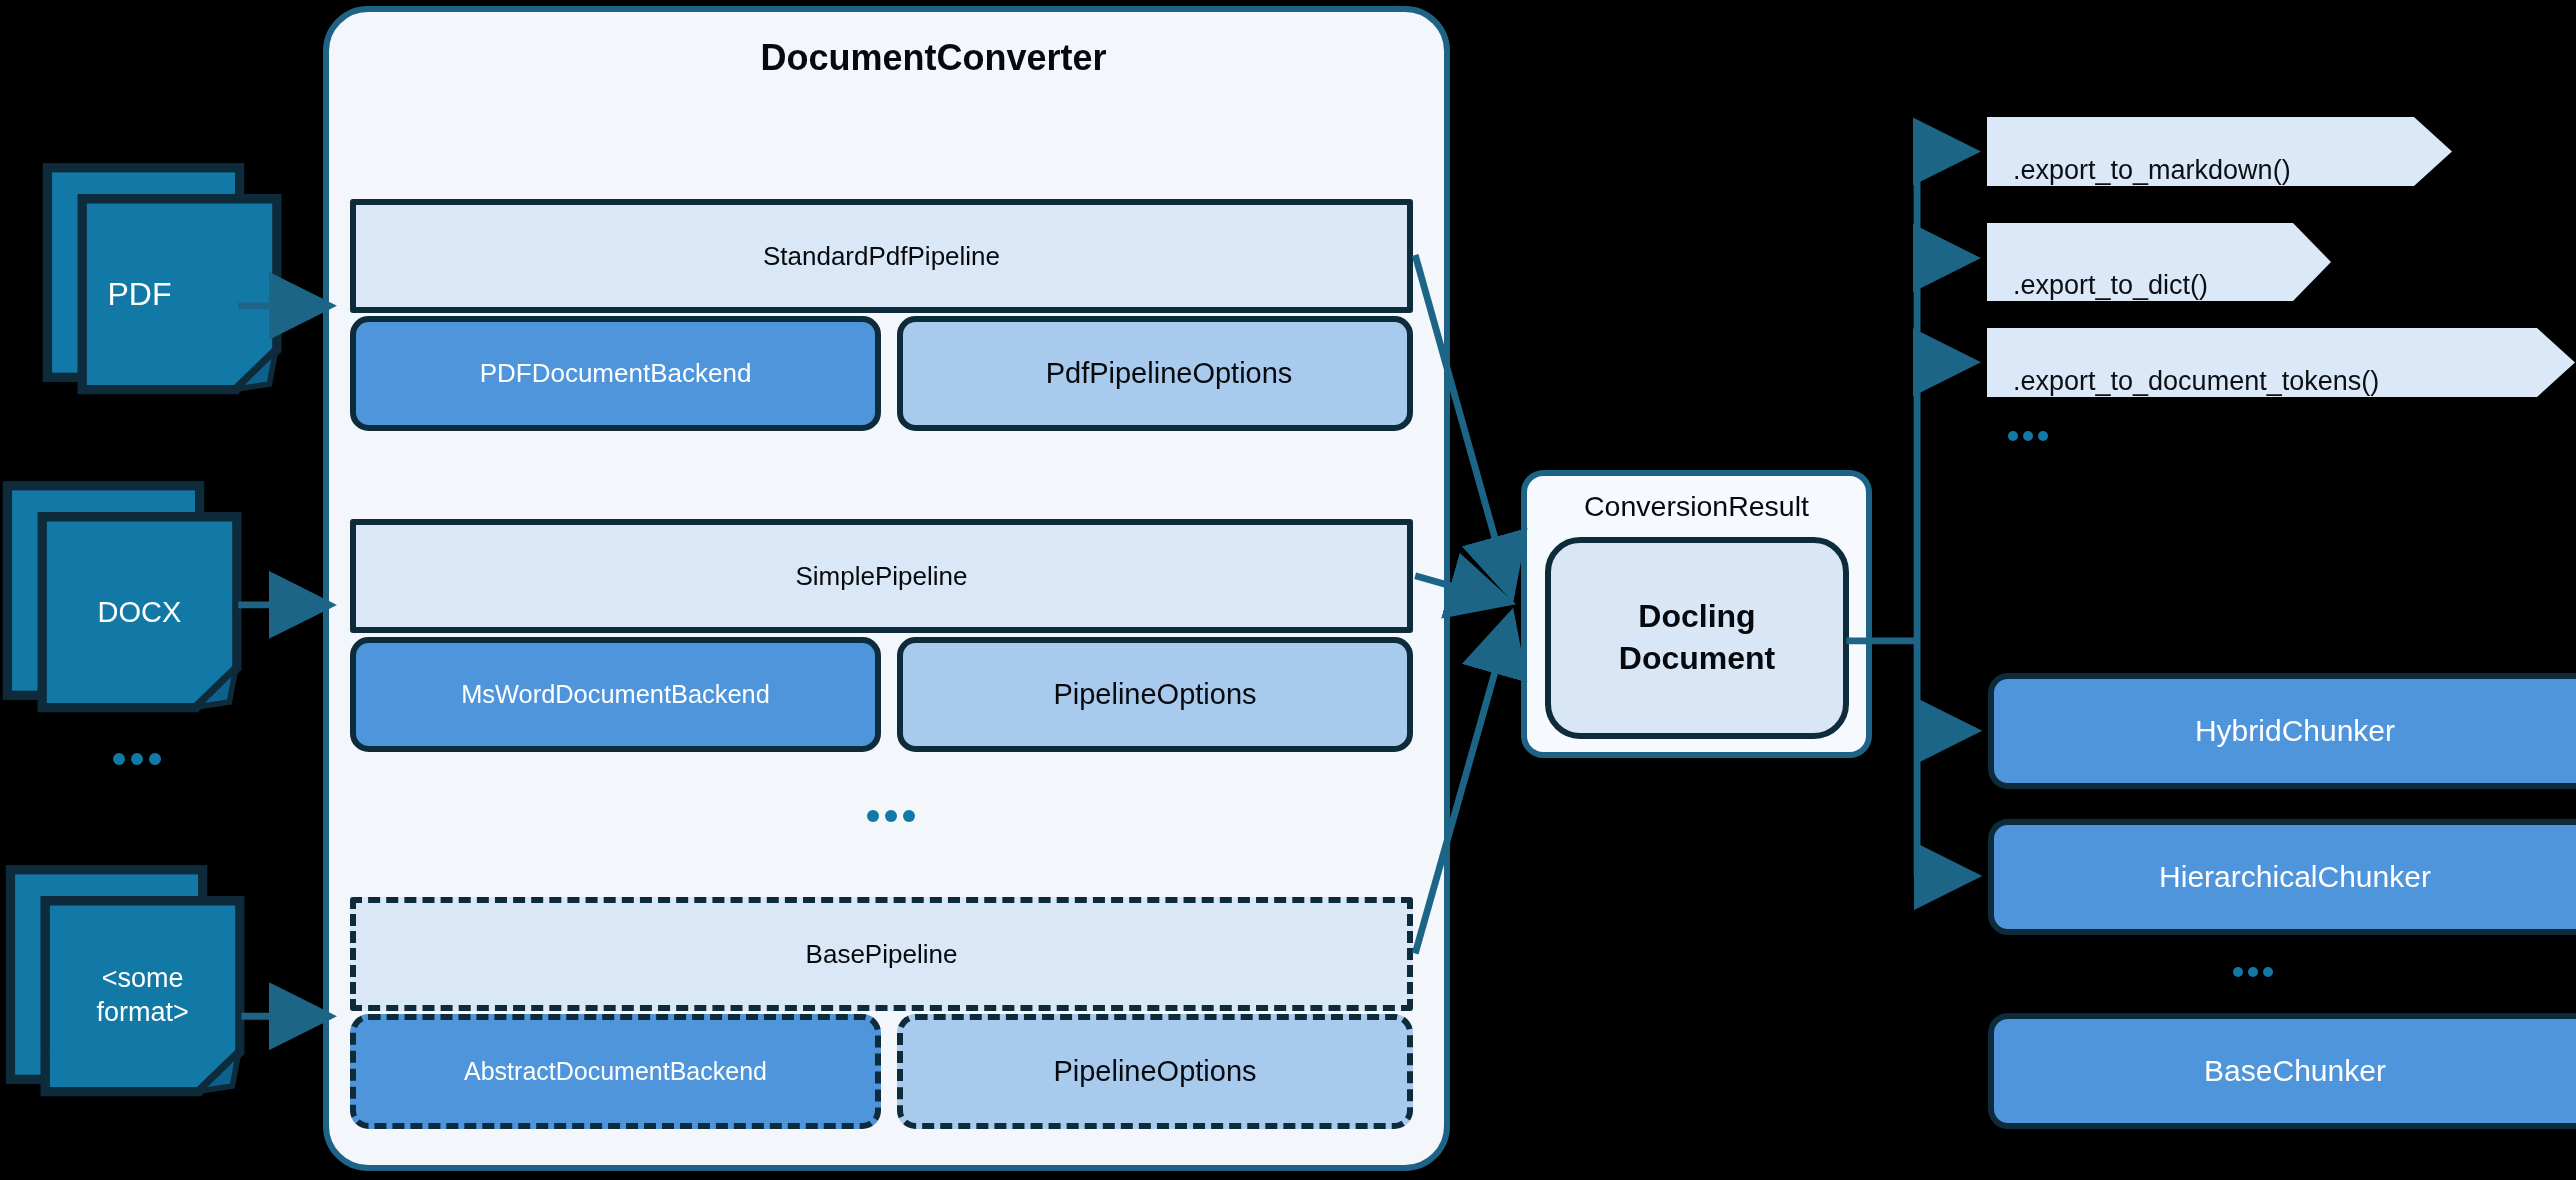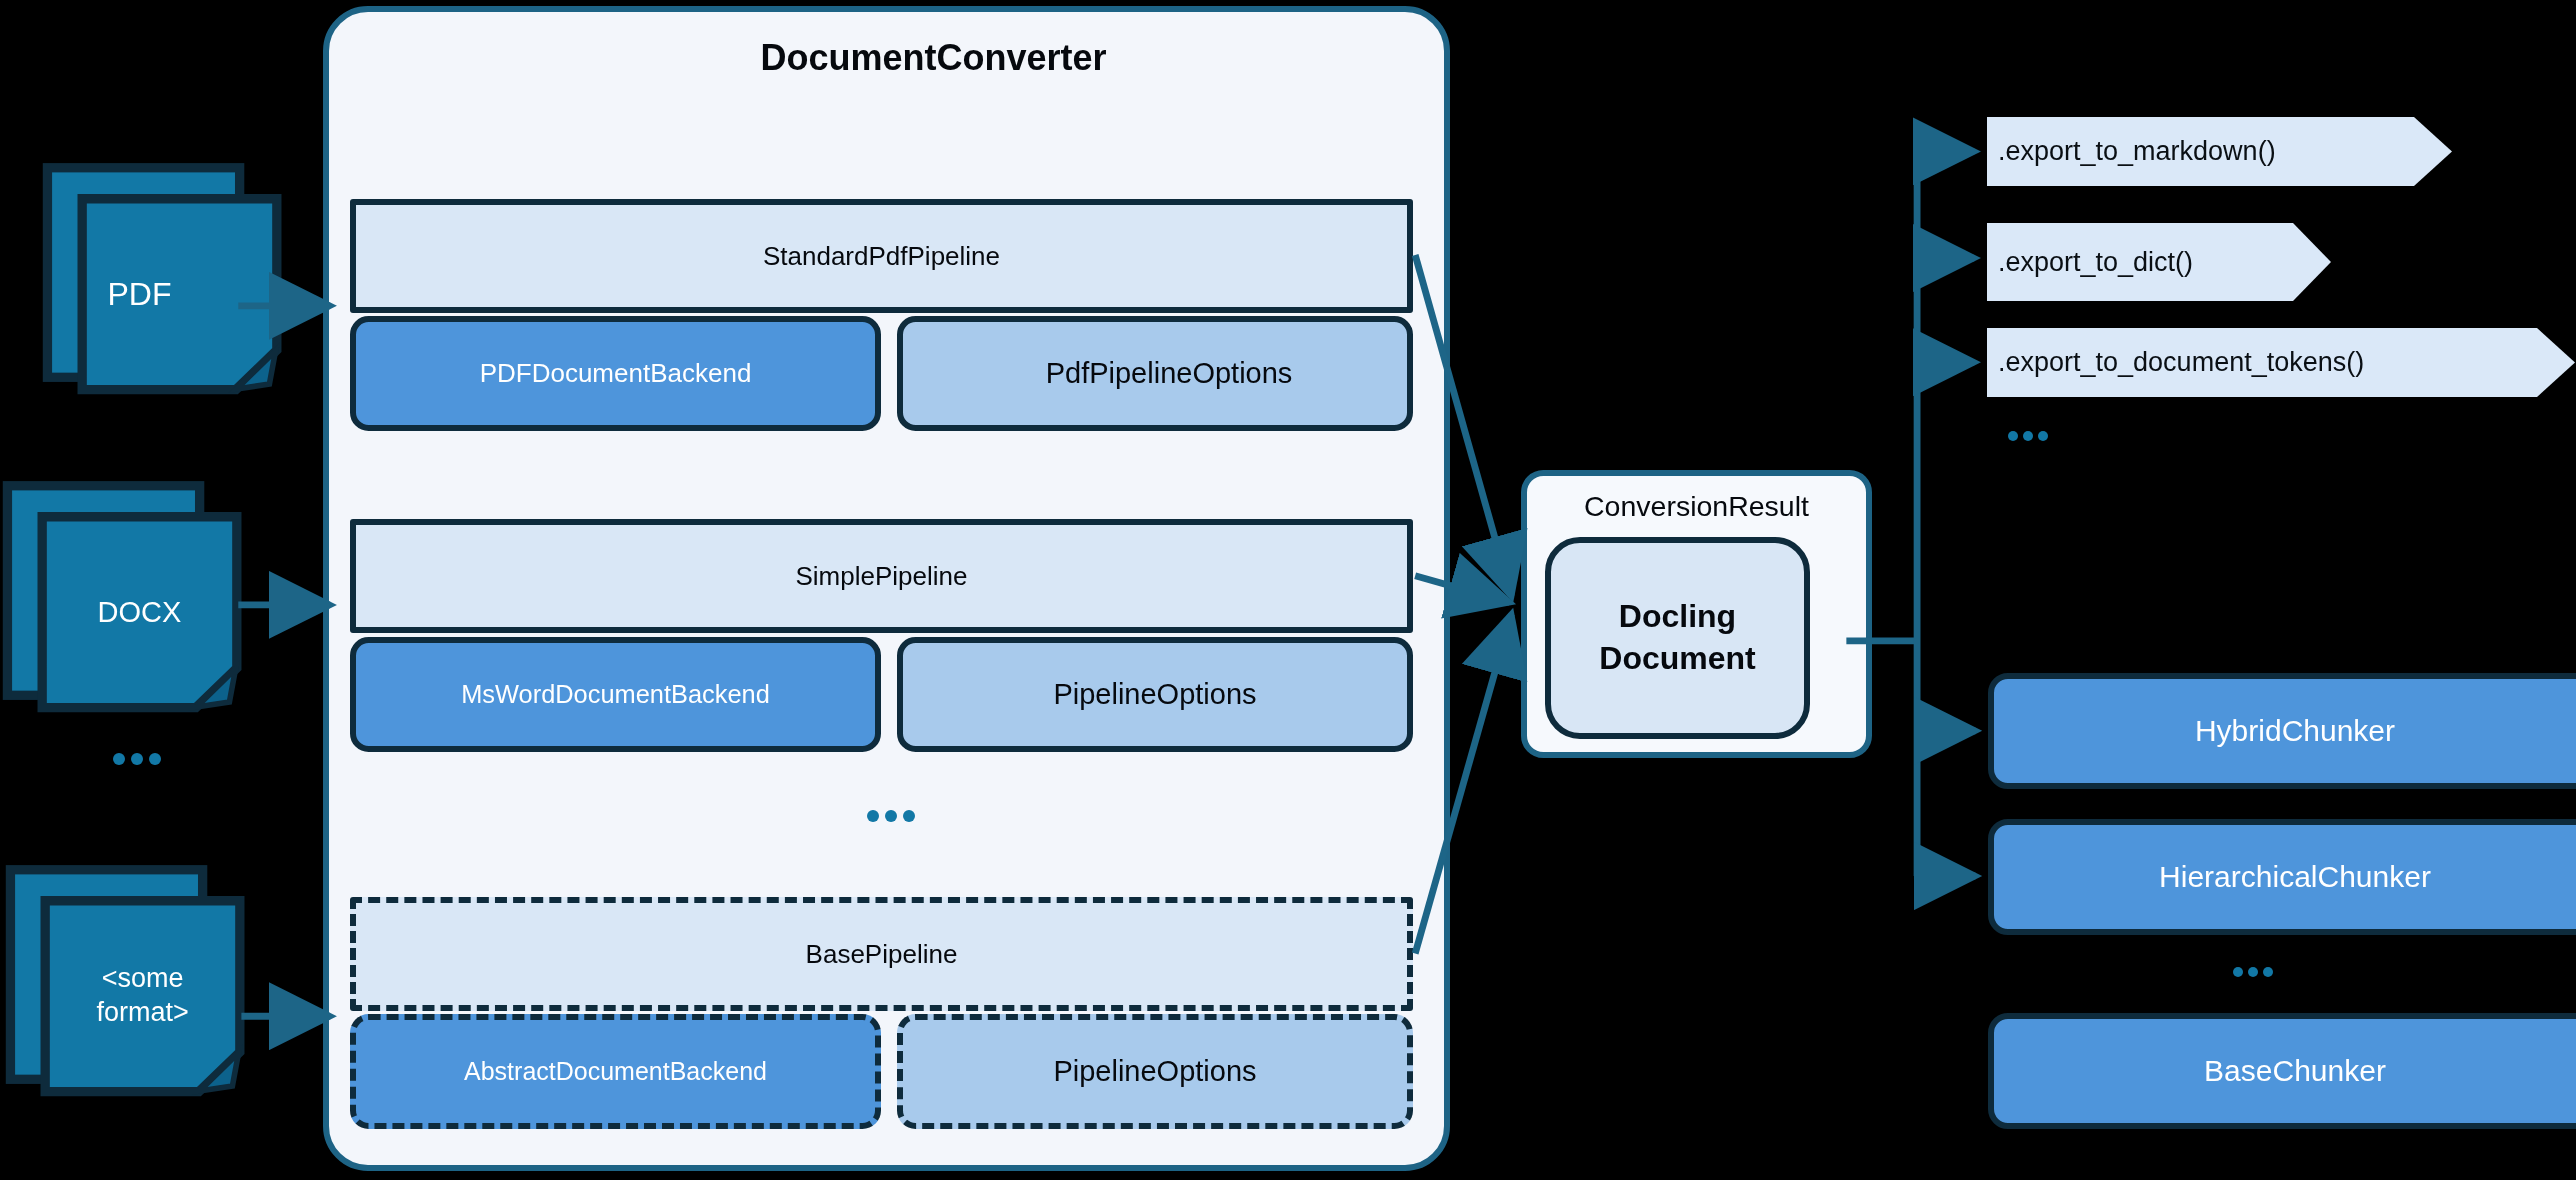--- a/index.html
+++ b/index.html
@@ -54,32 +54,32 @@
   .result-box{
     left:1521px;top:470px;width:351px;height:288px;
     background:#F6F9FD;border:6.2px solid #1D6385;border-radius:22.3px;
     box-sizing:border-box;
   }
   .result-label{
     left:1521px;top:488px;width:351px;height:37px;
     font-size:28.5px;color:#06090e;
   }
   .docling-box{
-    left:1545px;top:537px;width:265px;height:202px;
+    left:1545px;top:537px;width:304px;height:202px;
     background:#D8E6F5;border:6.8px solid #0E2B3C;border-radius:35px;
     box-sizing:border-box;
     font-size:32px;font-weight:700;color:#06090e;line-height:1.3;
     flex-direction:column;
   }
 
   
   .export-tag{
     background:#DAE8F8;color:#0a0f14;font-size:27px;
-    display:flex;align-items:center;
-    padding-left:11px;box-sizing:border-box;
+    display:flex;align-items:flex-end;
+    padding-left:26px;box-sizing:border-box;
     clip-path:polygon(0 0, calc(100% - 38px) 0, 100% 50%, calc(100% - 38px) 100%, 0 100%);
   }
 
   
   .chunker{
     left:1988px;width:614px;height:116px;
     background:#4E95DB;border:6.2px solid #0E2B3C;border-radius:20px;
     box-sizing:border-box;font-size:30px;color:#ffffff;
   }
 

